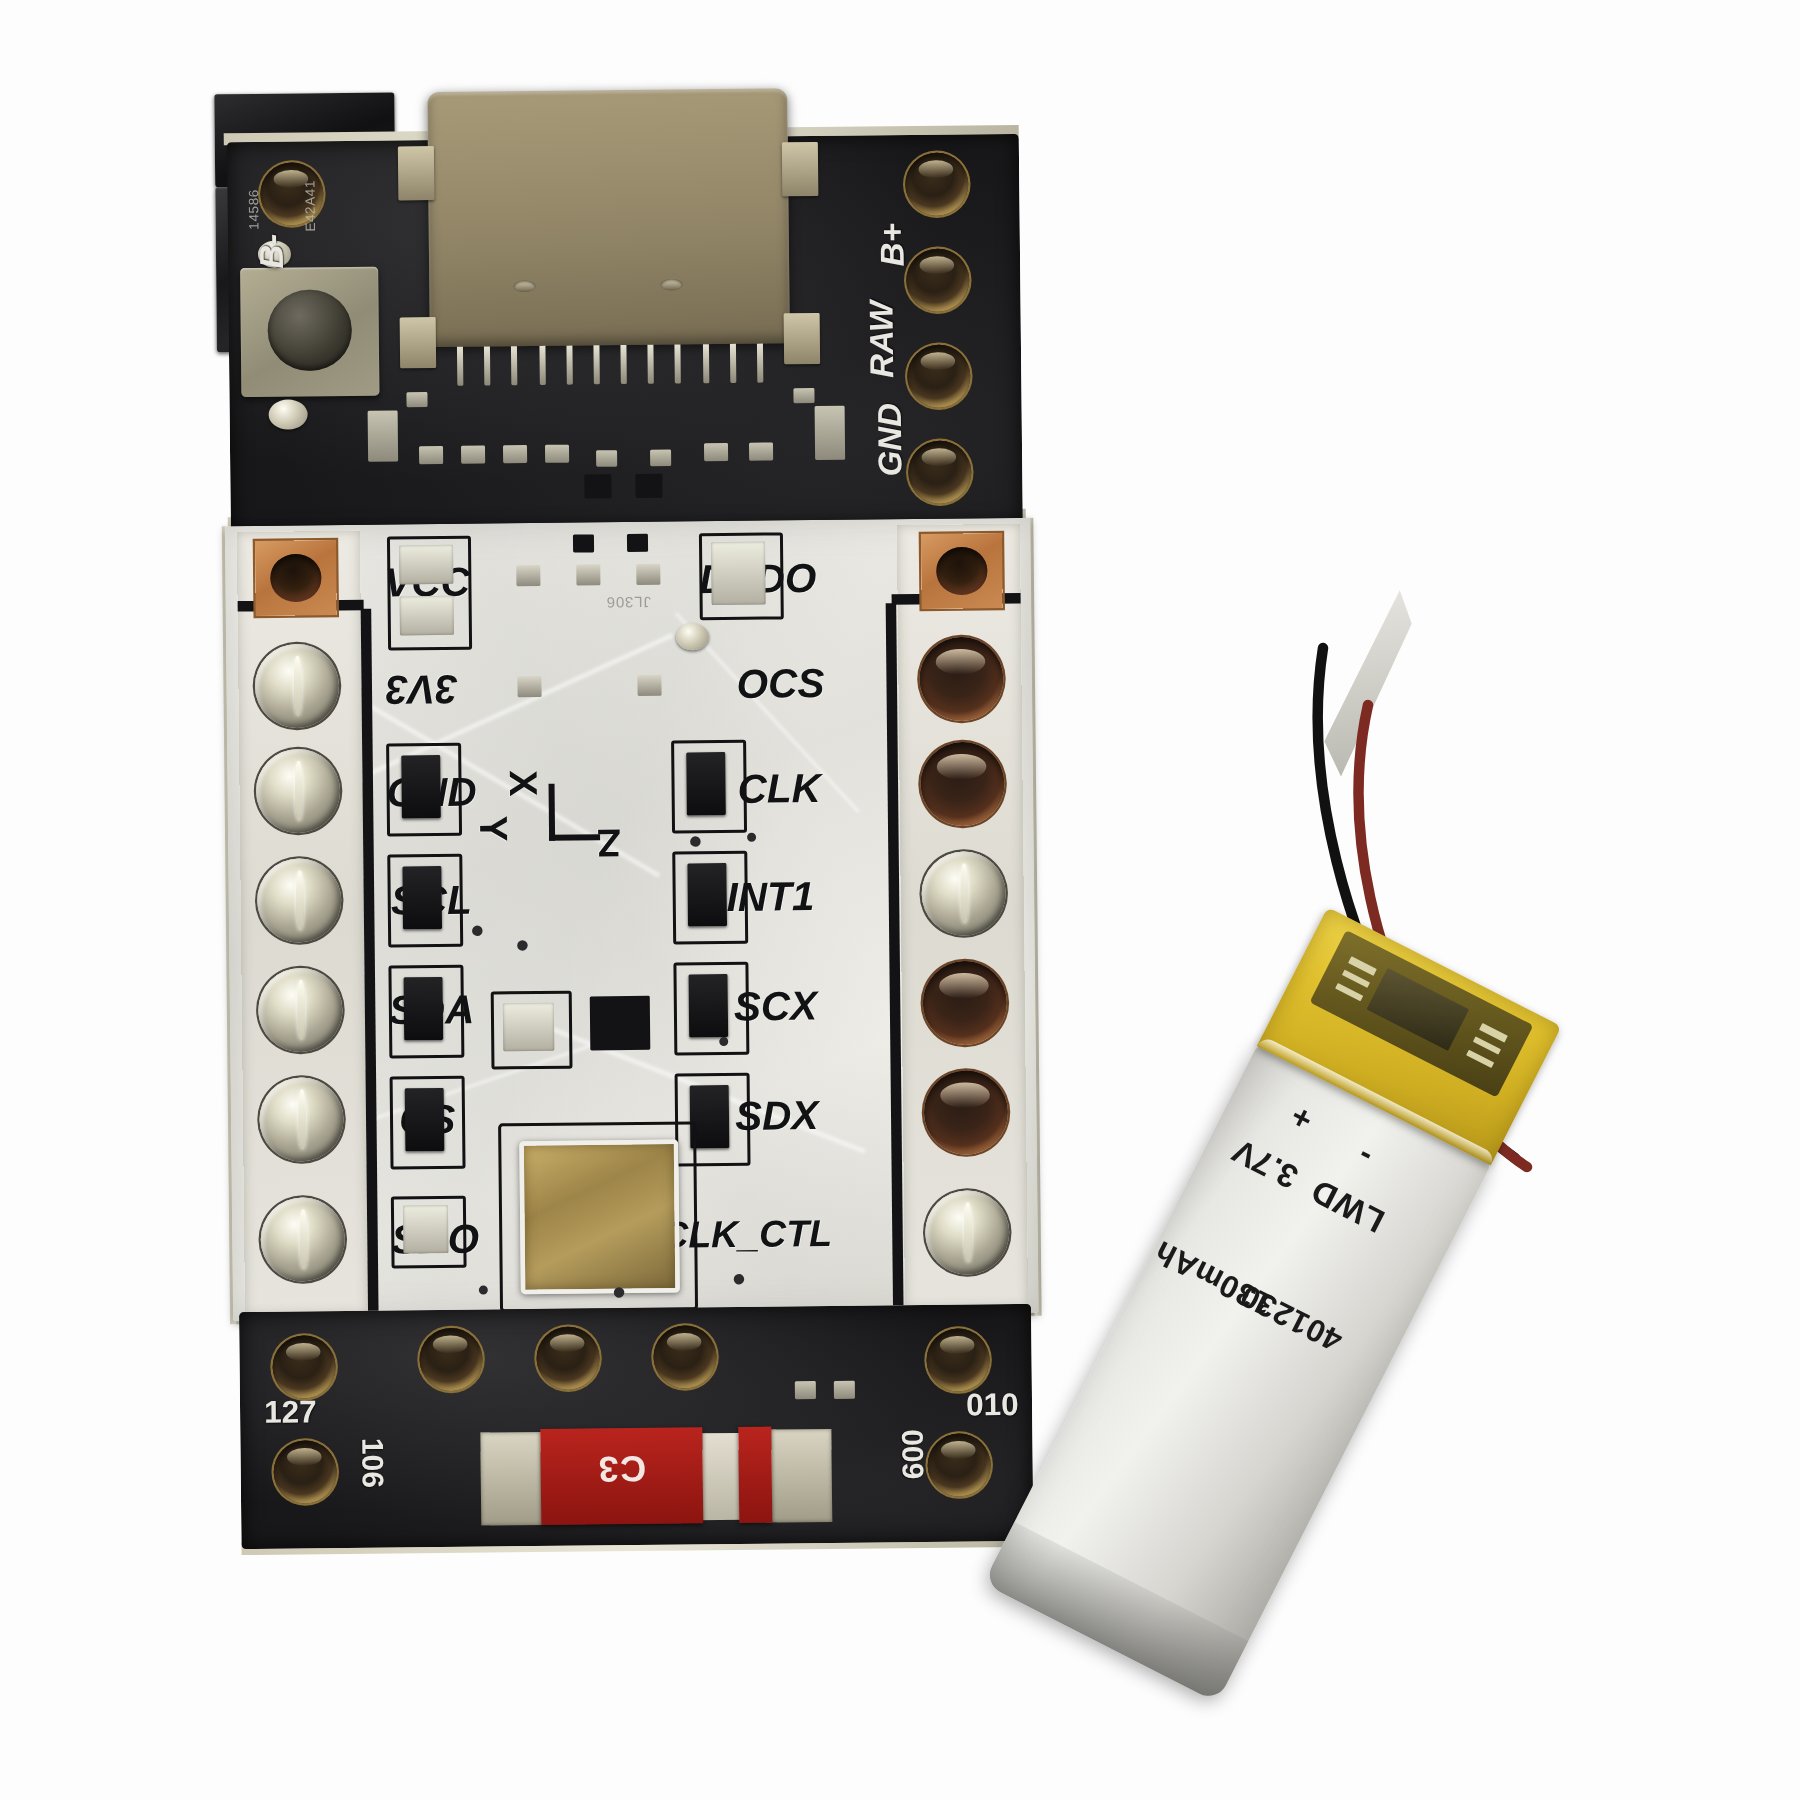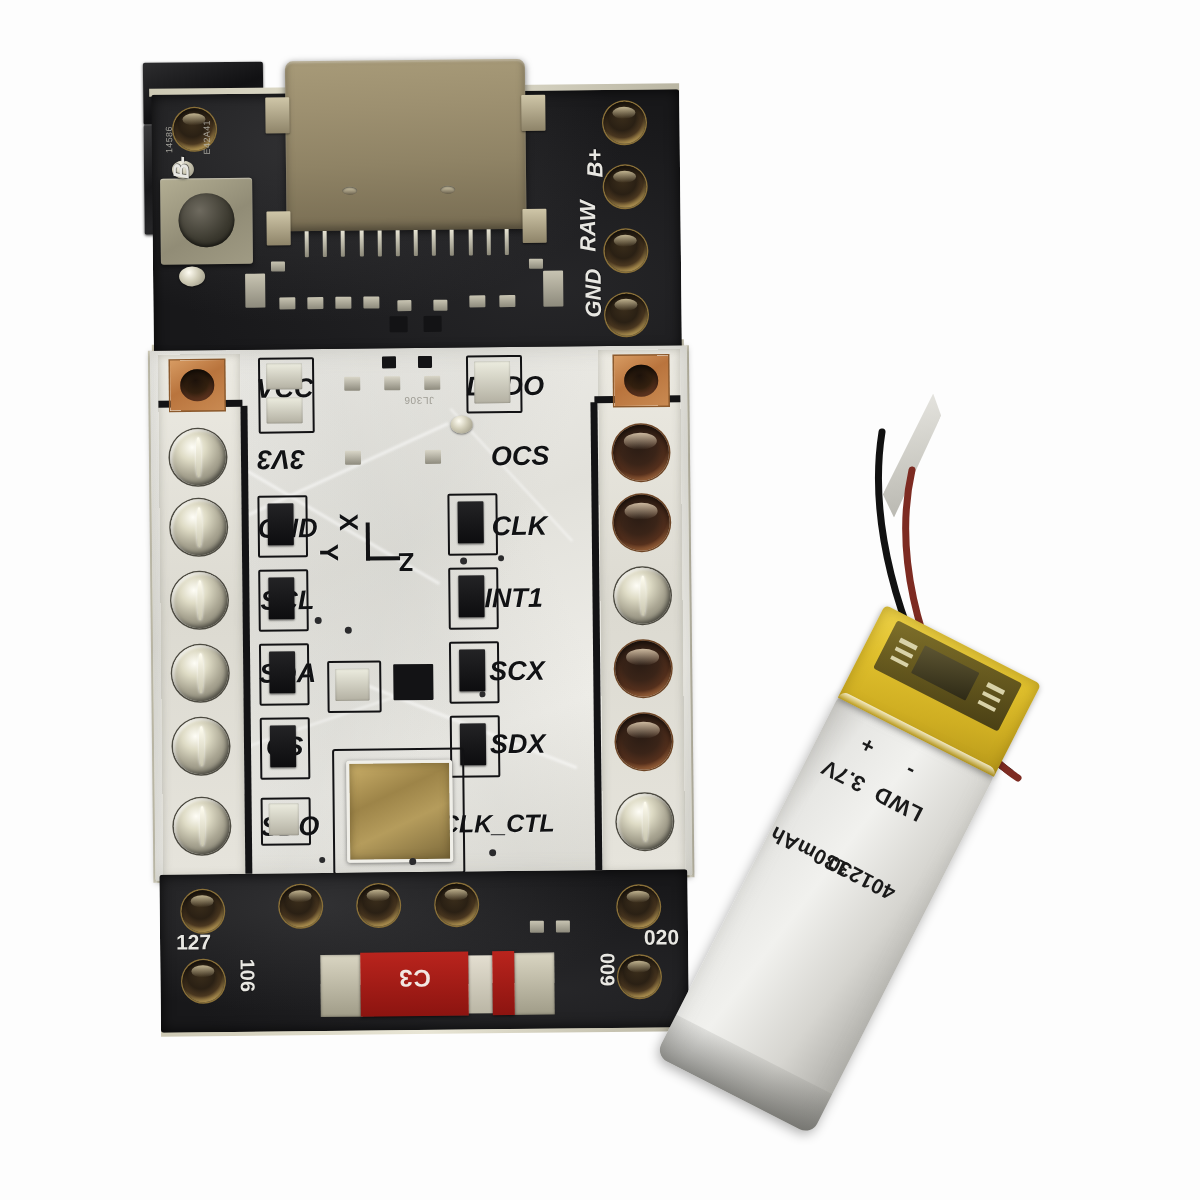--- a/index.html
+++ b/index.html
@@ -368,21 +368,21 @@
     <div class="hole hole-gold" style="left:30px;top:828px;width:42px;height:42px;"></div>
     <div class="hole hole-gold" style="left:30px;top:898px;width:42px;height:42px;"></div>
     <div class="hole hole-gold" style="left:128px;top:824px;width:42px;height:42px;"></div>
     <div class="hole hole-gold" style="left:206px;top:824px;width:42px;height:42px;"></div>
     <div class="hole hole-gold" style="left:284px;top:824px;width:42px;height:42px;"></div>
     <div class="hole hole-gold" style="left:466px;top:828px;width:42px;height:42px;"></div>
     <div class="hole hole-gold" style="left:466px;top:898px;width:42px;height:42px;"></div>
 
     <div class="silk silk-w" style="left:24px;top:868px;font-size:21px;font-style:normal;">127</div>
     <div class="silk silk-w" style="left:78px;top:902px;font-size:20px;font-style:normal;transform:rotate(90deg);">106</div>
-    <div class="silk silk-w" style="left:492px;top:868px;font-size:21px;font-style:normal;">020</div>
+    <div class="silk silk-w" style="left:492px;top:868px;font-size:21px;font-style:normal;">010</div>
     <div class="silk silk-w" style="left:438px;top:900px;font-size:20px;font-style:normal;transform:rotate(90deg);">009</div>
 
     <div class="c3-cap" style="left:168px;top:894px;width:42px;height:62px;"></div>
     <div class="c3-cap" style="left:358px;top:894px;width:44px;height:62px;"></div>
     <div class="c3-mid" style="left:312px;top:896px;width:30px;height:58px;"></div>
     <div class="c3" style="left:208px;top:892px;width:108px;height:64px;">
       <span>C3</span>
     </div>
     <div class="c3" style="left:340px;top:892px;width:22px;height:64px;"></div>
 

